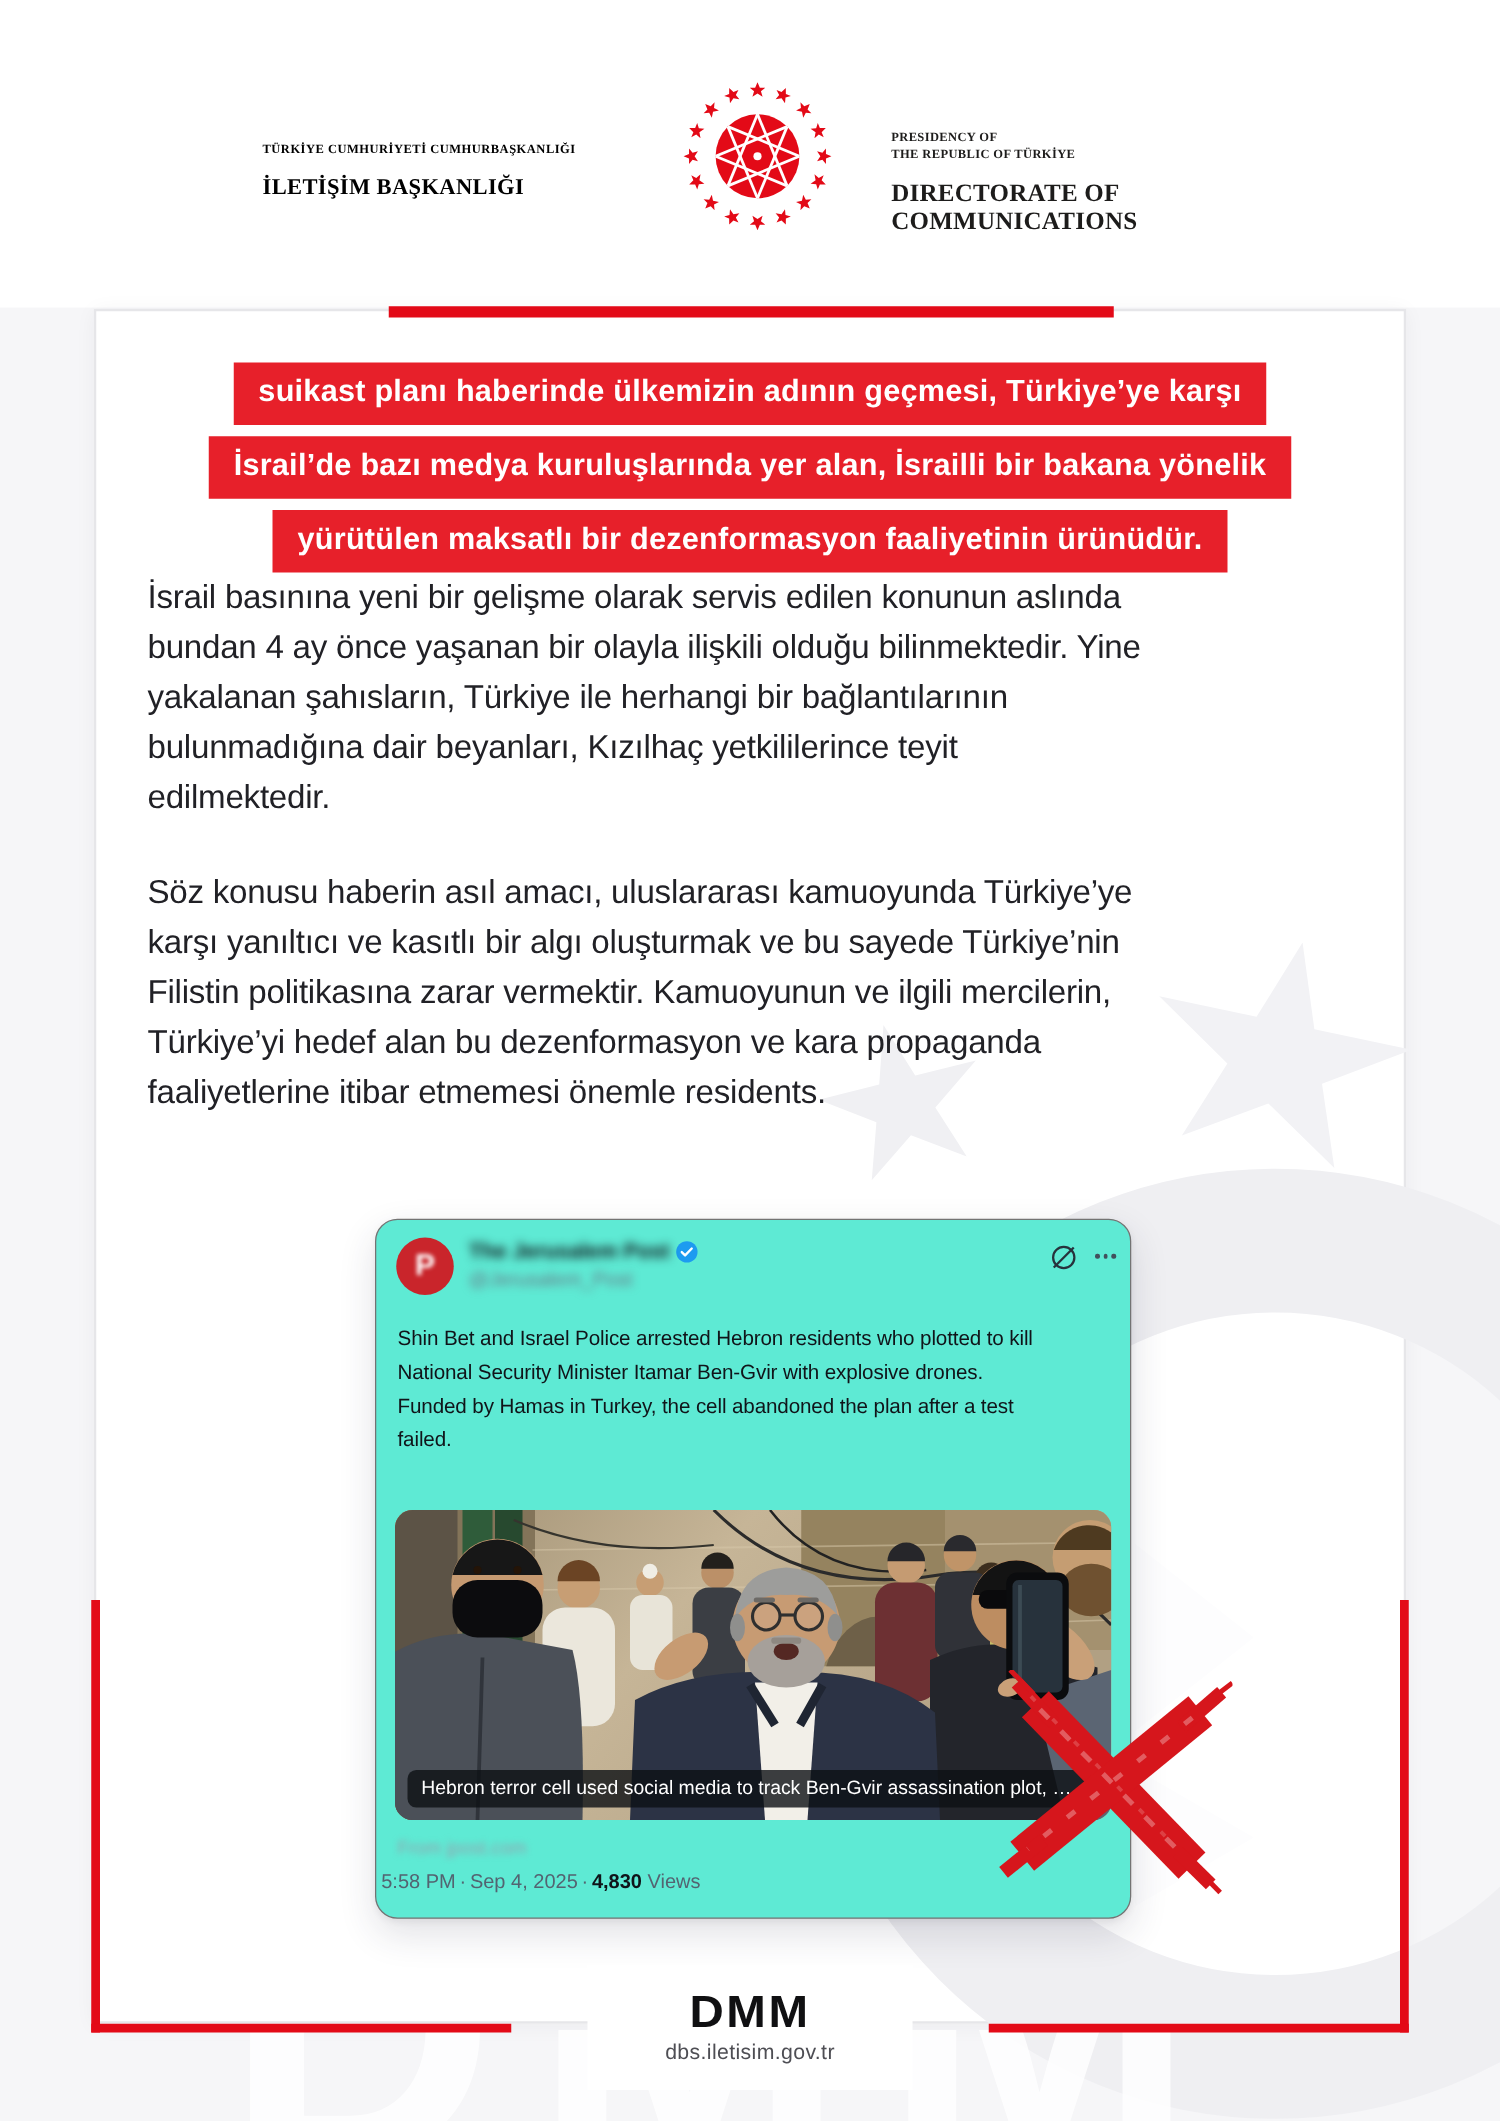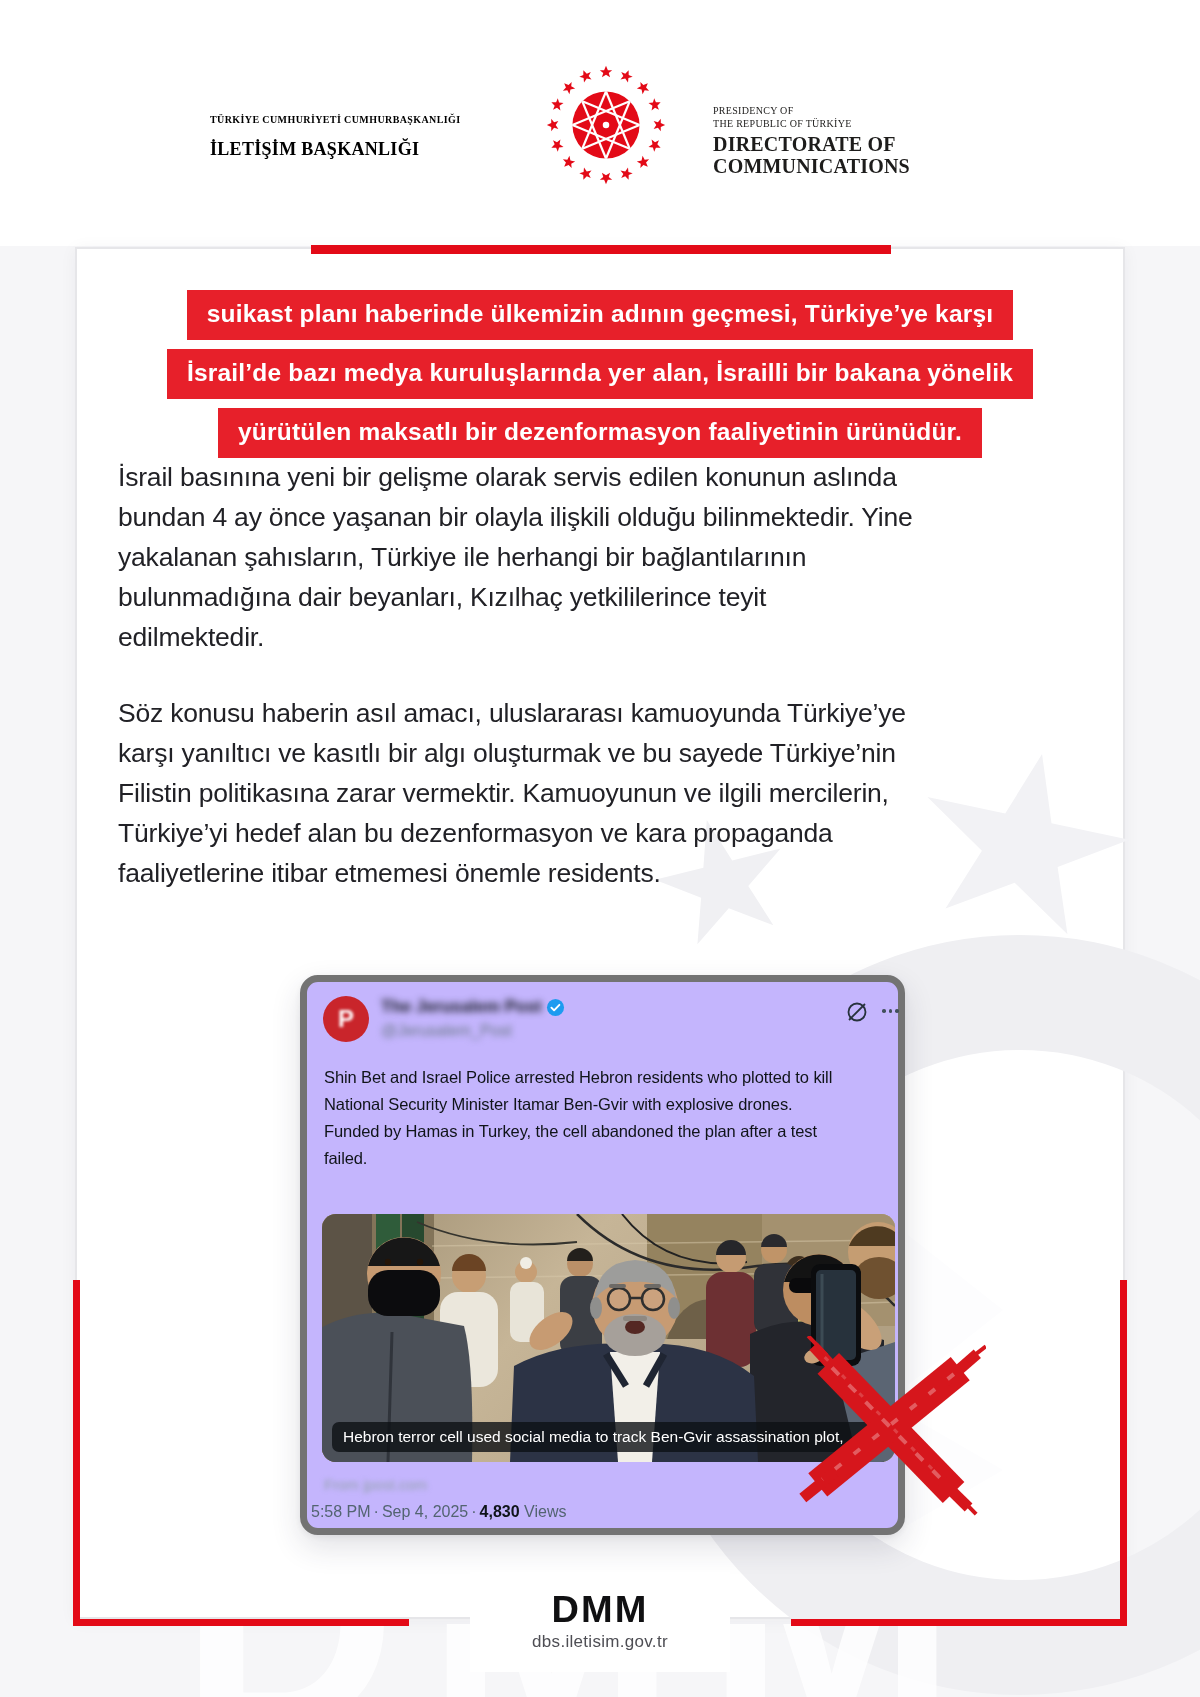--- a/index.html
+++ b/index.html
@@ -8,22 +8,22 @@
   .abs{position:absolute;}
 
   
   .header-band{left:0;top:0;width:1200px;height:246px;background:#ffffff;z-index:1;}
   .hdr-left{left:210px;top:114px;width:305px;text-align:left;color:#000000;
             font-family:Liberation Serif, serif;z-index:2;}
   .hdr-left .small{font-size:10px;font-weight:700;letter-spacing:.4px;}
   .hdr-left .big{font-size:18px;font-weight:700;letter-spacing:.3px;margin-top:14px;}
   .hdr-right{left:713px;top:104px;width:260px;text-align:left;color:#1d1c1b;
              font-family:"Liberation Serif",serif;z-index:2;}
-  .hdr-right .small{font-size:10px;font-weight:400;letter-spacing:.3px;line-height:13px;}
-  .hdr-right .big{font-size:20px;font-weight:700;line-height:22px;letter-spacing:.2px;margin-top:3px;}
+  .hdr-right .small{font-size:10px;font-weight:700;letter-spacing:.3px;line-height:13px;}
+  .hdr-right .big{font-size:20px;font-weight:700;line-height:22px;letter-spacing:.2px;margin-top:14px;}
   .emblem{left:544px;top:62px;width:124px;height:126px;z-index:2;}
 
   
   .card{left:75px;top:247px;width:1050px;height:1372px;background:#ffffff;
         border:2px solid #e6e6e9;box-sizing:border-box;z-index:1;
         box-shadow:0 2px 16px rgba(30,30,50,.05);}
   .red-top-bar{left:311px;top:245px;width:580px;height:9px;z-index:4;}
   .red-left{left:73px;top:1280px;width:7px;height:346px;z-index:4;}
   .red-right{left:1120px;top:1280px;width:7px;height:346px;z-index:4;}
   .red-bottom-l{left:73px;top:1619px;width:336px;height:7px;z-index:4;}
@@ -50,23 +50,23 @@
         font-size:24.5px;letter-spacing:.2px;padding:10px 20px 12px 20px;}
 
   
   .para{left:118px;width:920px;color:#212126;font-size:26.5px;line-height:40px;
         letter-spacing:-.2px;z-index:4;margin-top:17px;}
   .para div{white-space:nowrap;}
   .p1{top:440px;}
   .p2{top:676px;}
 
   
-  .tweet{left:300px;top:975px;width:605px;height:560px;background:#c4b5fd;border-radius:18px;
+  .tweet{left:300px;top:975px;width:605px;height:560px;background:#5eead4;border-radius:18px;
          z-index:5;box-shadow:0 12px 30px rgba(40,40,70,.14),0 2px 6px rgba(0,0,0,.06);
-         border:7px solid #737373;box-sizing:border-box;}
+         border:1px solid #737373;box-sizing:border-box;}
   .avatar{position:absolute;left:16px;top:14px;width:46px;height:46px;border-radius:50%;
           background:#c9252b;display:flex;align-items:center;justify-content:center;}
   .avatar span{color:#fff;font-weight:700;font-size:24px;filter:blur(1.5px);}
   .t-name{position:absolute;left:74px;top:15px;display:flex;align-items:center;gap:4px;}
   .t-name span{font-size:17px;font-weight:700;color:#0f1419;filter:blur(3.8px);}
   .t-handle{position:absolute;left:74px;top:40px;font-size:16px;color:#697886;filter:blur(3.2px);}
   .grok-icon{position:absolute;left:538px;top:18px;width:24px;height:24px;}
   .dots{position:absolute;left:572px;top:27px;display:flex;}
   .dots i{width:3.5px;height:3.5px;border-radius:50%;background:#42505c;margin-left:3px;}
   .t-text{position:absolute;left:17px;top:82px;font-size:16.5px;line-height:27px;color:#101419;

